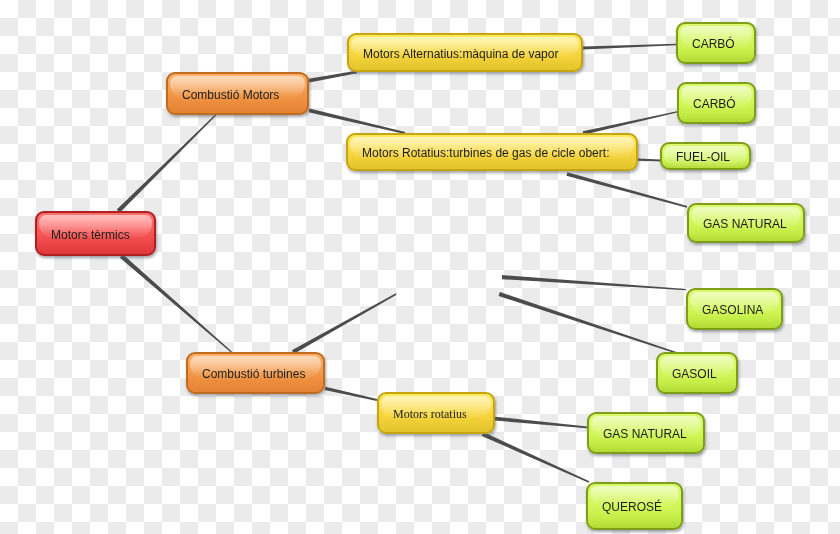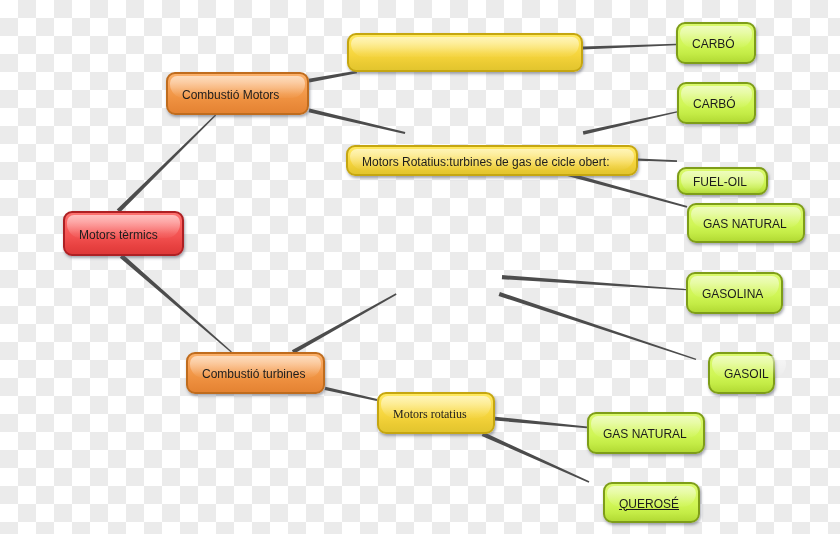--- a/index.html
+++ b/index.html
@@ -18,21 +18,21 @@
   svg#edges{position:absolute;left:0;top:0;width:840px;height:534px;pointer-events:none;}
   .node{position:absolute;box-sizing:border-box;border-radius:9px;
     display:flex;align-items:center;justify-content:flex-start;
     padding:0 22px 0 14px;
     font-size:12px;line-height:1;color:#1c1c1c;white-space:nowrap;
     letter-spacing:0px;}
   .node .lbl{position:relative;z-index:3;top:1px;}
   .node .gloss{position:absolute;z-index:2;pointer-events:none;}
   .c-red{border:2px solid #ad2023;
     background:linear-gradient(to bottom,#fd716f 0%,#fa605e 30%,#f25150 58%,#e84241 80%,#de3939 100%);
-    box-shadow:1px 2px 3px rgba(90,92,110,0.55);margin-left:28px;}
+    box-shadow:1px 2px 3px rgba(90,92,110,0.55);}
   .c-orange{border:2px solid #bf6c1e;
     background:linear-gradient(to bottom,#fbb06a 0%,#f7a257 30%,#f09443 58%,#ea8a3a 80%,#e48332 100%);
     box-shadow:1px 2px 3px rgba(90,92,110,0.55);}
   .c-yellow{border:2px solid #c5a611;
     background:linear-gradient(to bottom,#ffe95f 0%,#fbdf4e 30%,#f5d43c 58%,#ebcb33 80%,#e2c52e 100%);
     box-shadow:1px 2px 3px rgba(90,92,110,0.55);}
   .c-green{border:2px solid #7e9d19;
     background:linear-gradient(to bottom,#daf96c 0%,#d6f862 25%,#d0f656 55%,#c4ec46 78%,#b2da34 100%);
     box-shadow:1px 2px 3px rgba(90,92,110,0.55);}
   .node .gloss{background:linear-gradient(to bottom,rgba(255,255,255,0.56) 0%,rgba(255,255,255,0.44) 28%,rgba(255,255,255,0.26) 58%,rgba(255,255,255,0.10) 82%,rgba(255,255,255,0.03) 100%);}
@@ -61,58 +61,59 @@
 <div class="node c-red" style="left: 35px; top: 211px; width: 121px; height: 45px;">
       <span class="gloss" style="left: 2px; top: 2px; width: 112.5px; height: 23px; border-radius: 7px 7px 14px 14px;"></span>
       <span class="lbl">Motors tèrmics</span>
     </div>
 <div class="node c-orange" style="left: 166px; top: 72px; width: 143px; height: 43px;">
       <span class="gloss" style="left: 2px; top: 2px; width: 134.5px; height: 22px; border-radius: 7px 7px 14px 14px;"></span>
       <span class="lbl">Combustió Motors</span>
     </div>
 <div class="node c-yellow" style="left: 347px; top: 33px; width: 236px; height: 39px;">
       <span class="gloss" style="left: 2px; top: 2px; width: 227.5px; height: 20px; border-radius: 7px 7px 14px 14px;"></span>
+      <span class="lbl">Motors Alternatius:màquina de vapor</span>
     </div>
-<div class="node c-yellow" style="left: 346px; top: 133px; width: 292px; height: 31px; margin-top: 12px;">
+<div class="node c-yellow" style="left: 346px; top: 133px; width: 292px; height: 38px;">
       <span class="gloss" style="left: 2px; top: 2px; width: 283.5px; height: 21px; border-radius: 7px 7px 14px 14px;"></span>
       <span class="lbl">Motors Rotatius:turbines de gas de cicle obert:</span>
     </div>
 <div class="node c-green" style="left: 676px; top: 22px; width: 80px; height: 42px;">
       <span class="gloss" style="left: 2px; top: 2px; width: 71.5px; height: 22px; border-radius: 7px 7px 14px 14px;"></span>
       <span class="lbl">CARBÓ</span>
     </div>
 <div class="node c-green" style="left: 677px; top: 82px; width: 79px; height: 42px;">
       <span class="gloss" style="left: 2px; top: 2px; width: 70.5px; height: 22px; border-radius: 7px 7px 14px 14px;"></span>
       <span class="lbl">CARBÓ</span>
     </div>
-<div class="node c-green" style="left: 677px; top: 142px; width: 91px; height: 28px; margin-top: 25px;">
+<div class="node c-green" style="left: 660px; top: 142px; width: 91px; height: 28px;">
       <span class="gloss" style="left: 2px; top: 2px; width: 82.5px; height: 22px; border-radius: 7px 7px 14px 14px;"></span>
       <span class="lbl">FUEL-OIL</span>
     </div>
 <div class="node c-green" style="left: 687px; top: 203px; width: 118px; height: 40px;">
       <span class="gloss" style="left: 2px; top: 2px; width: 109.5px; height: 21px; border-radius: 7px 7px 14px 14px;"></span>
       <span class="lbl">GAS NATURAL</span>
     </div>
 <div class="node c-orange" style="left: 186px; top: 352px; width: 139px; height: 42px;">
       <span class="gloss" style="left: 2px; top: 2px; width: 130.5px; height: 22px; border-radius: 7px 7px 14px 14px;"></span>
       <span class="lbl">Combustió turbines</span>
     </div>
 <div class="node c-yellow" style="left: 377px; top: 392px; width: 118px; height: 42px; font-family: Liberation Serif, serif;">
       <span class="gloss" style="left: 2px; top: 2px; width: 109.5px; height: 22px; border-radius: 7px 7px 14px 14px;"></span>
       <span class="lbl">Motors rotatius</span>
     </div>
-<div class="node c-green" style="left: 686px; top: 272px; width: 97px; height: 42px;">
+<div class="node c-green" style="left: 686px; top: 288px; width: 97px; height: 42px;">
       <span class="gloss" style="left: 2px; top: 2px; width: 88.5px; height: 22px; border-radius: 7px 7px 14px 14px;"></span>
       <span class="lbl">GASOLINA</span>
     </div>
-<div class="node c-green" style="left: 708px; top: 352px; width: 67px; height: 42px; border-radius: 10px;">
+<div class="node c-green" style="left: 656px; top: 352px; width: 82px; height: 42px;">
       <span class="gloss" style="left: 2px; top: 2px; width: 73.5px; height: 22px; border-radius: 7px 7px 14px 14px;"></span>
       <span class="lbl">GASOIL</span>
     </div>
 <div class="node c-green" style="left: 587px; top: 412px; width: 118px; height: 42px;">
       <span class="gloss" style="left: 2px; top: 2px; width: 109.5px; height: 22px; border-radius: 7px 7px 14px 14px;"></span>
       <span class="lbl">GAS NATURAL</span>
     </div>
-<div class="node c-green" style="left: 603px; top: 482px; width: 97px; height: 41px; text-decoration: underline;">
+<div class="node c-green" style="left: 586px; top: 482px; width: 97px; height: 48px;">
       <span class="gloss" style="left: 2px; top: 2px; width: 88.5px; height: 21px; border-radius: 7px 7px 14px 14px;"></span>
       <span class="lbl">QUEROSÉ</span>
     </div>
 </div>
 
 </body></html>

